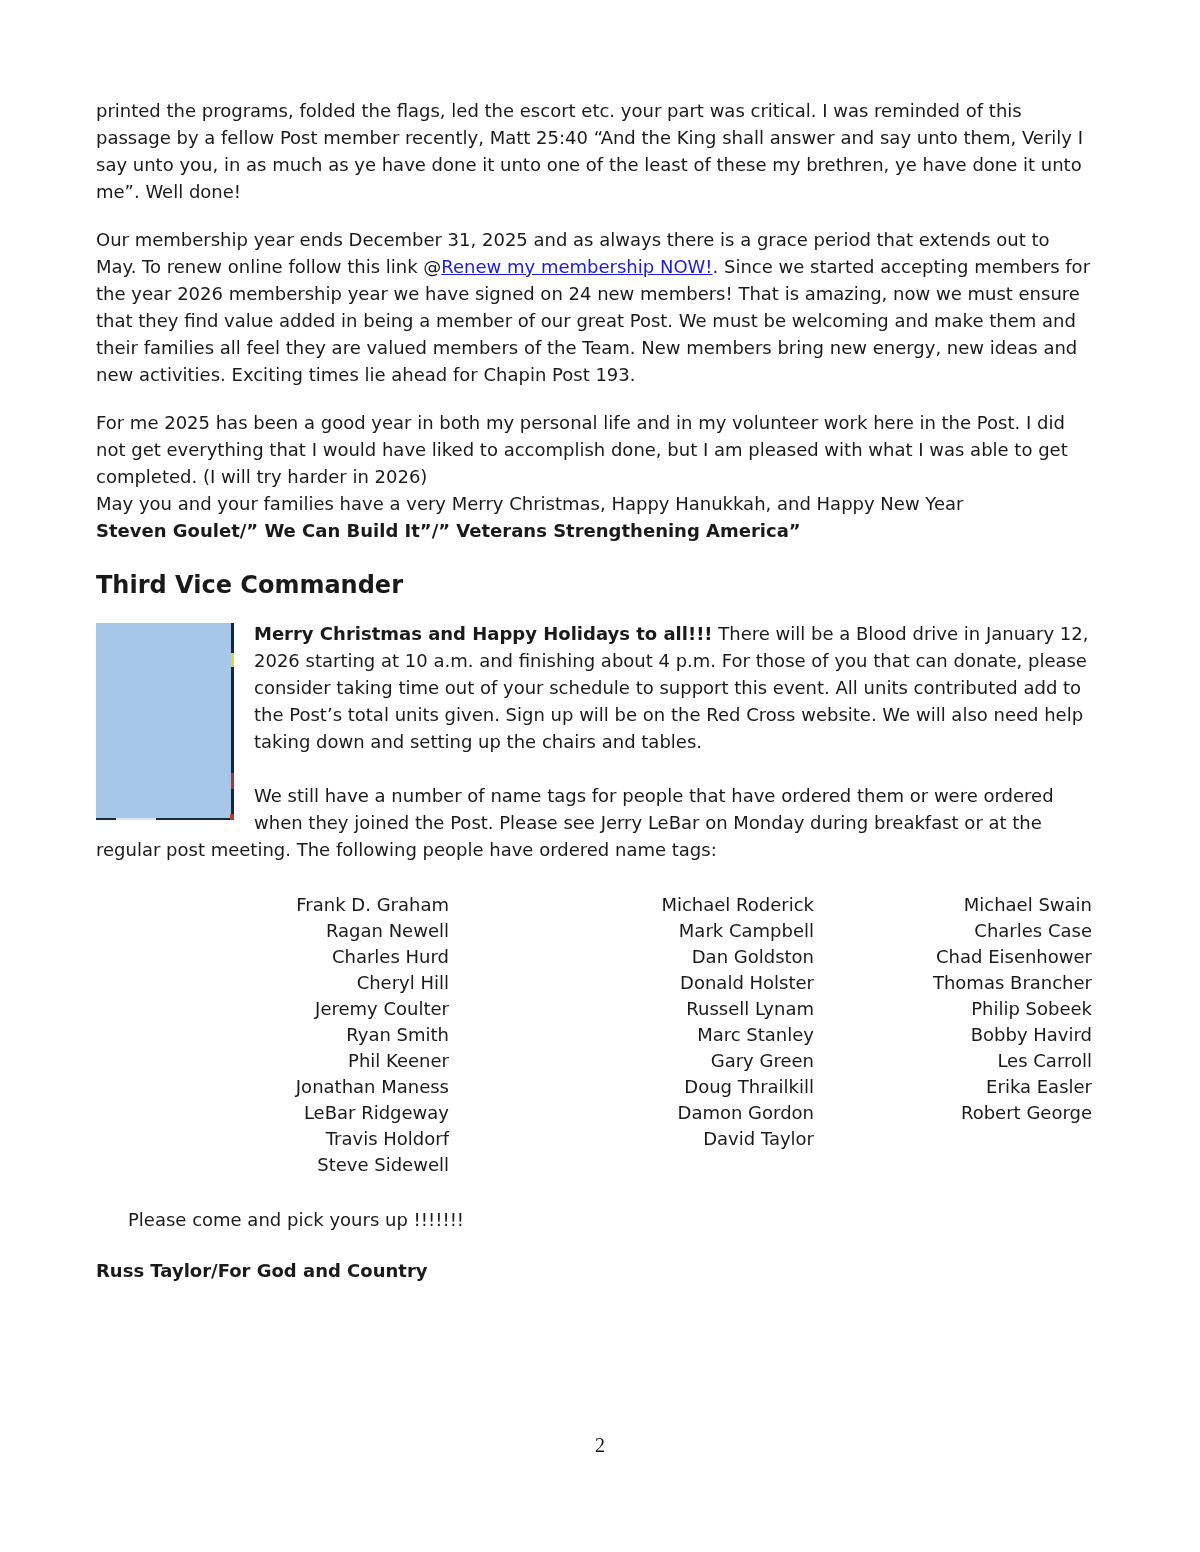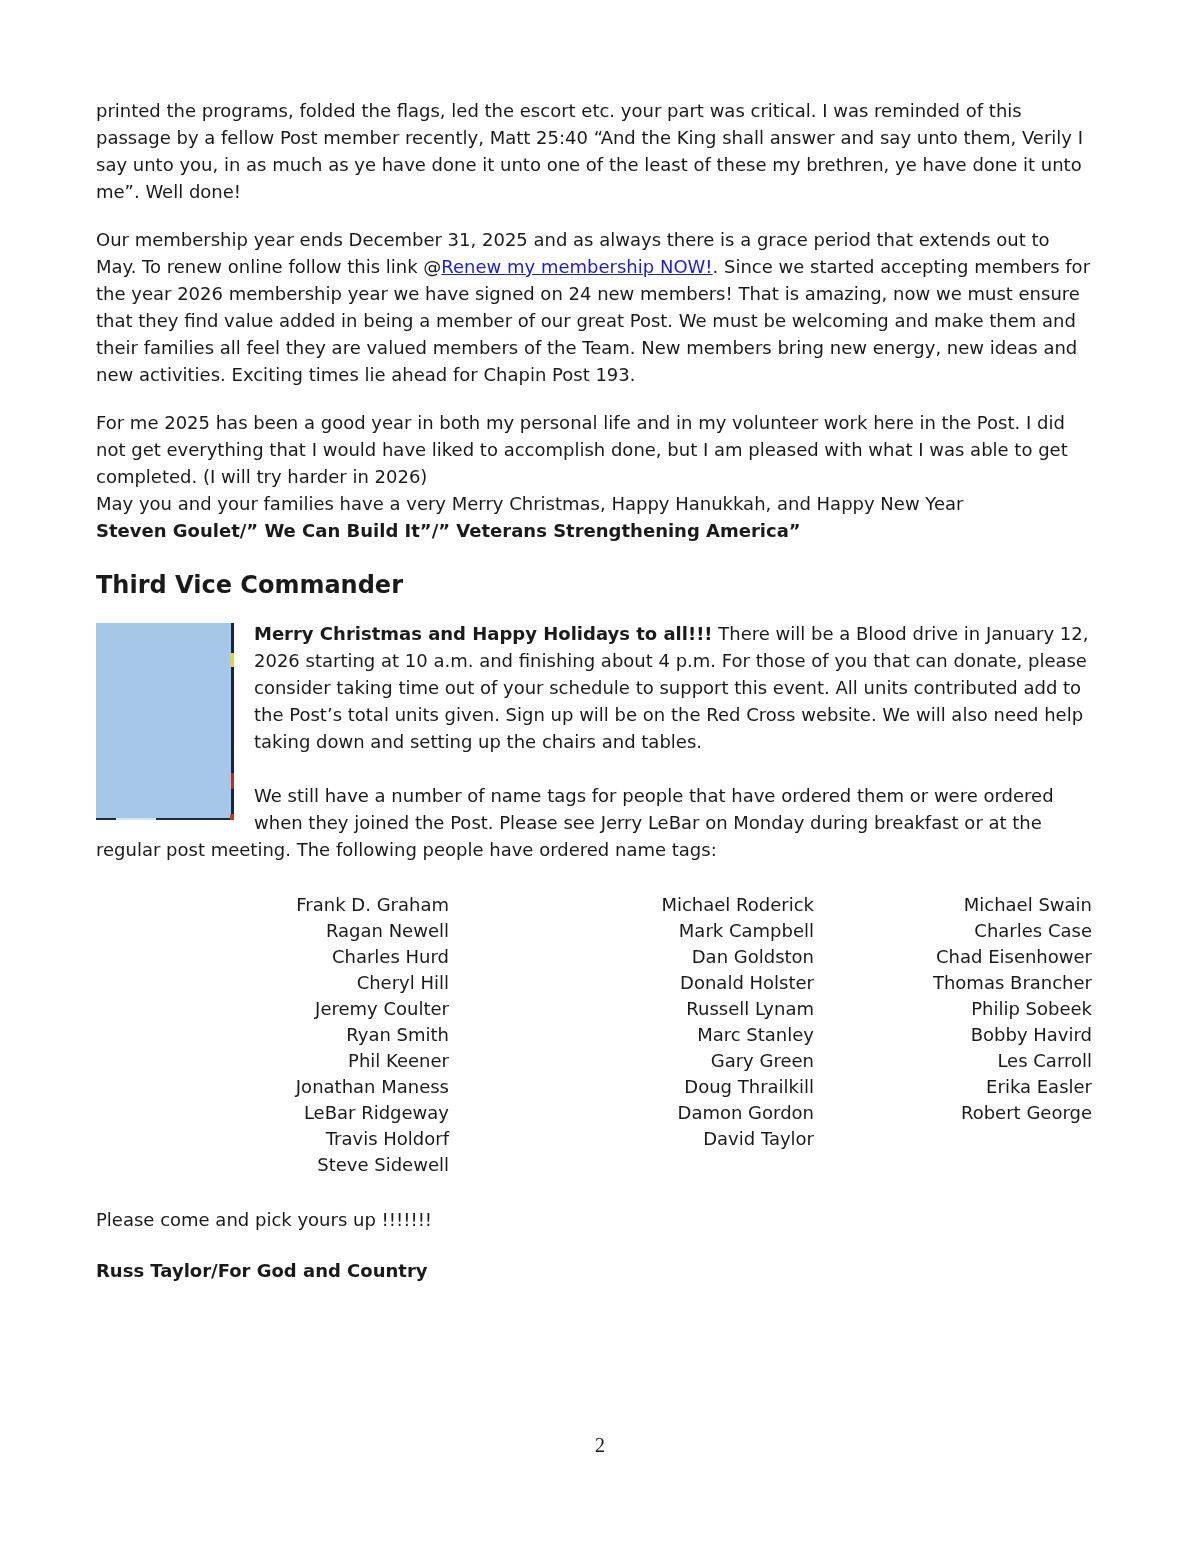--- a/index.html
+++ b/index.html
@@ -64,21 +64,21 @@
   .nametag-para { margin-bottom: 29px; }
   .names {
     clear: both;
     display: flex;
     margin-bottom: 28px;
   }
   .names .col { line-height: 26px; text-align: right; }
   .names .col1 { width: 353px; }
   .names .col2 { width: 365px; }
   .names .col3 { flex: 1; }
-  .pickup-line { margin-bottom: 24px; }
+  .pickup-line { margin-bottom: 24px; margin-left: 32px; }
   .signature2 { font-weight: bold; }
   .page-number {
     position: absolute;
     top: 1432px;
     left: 0;
     width: 1200px;
     text-align: center;
     font-family: "Liberation Serif", serif;
     font-size: 20px;
     color: #111;

